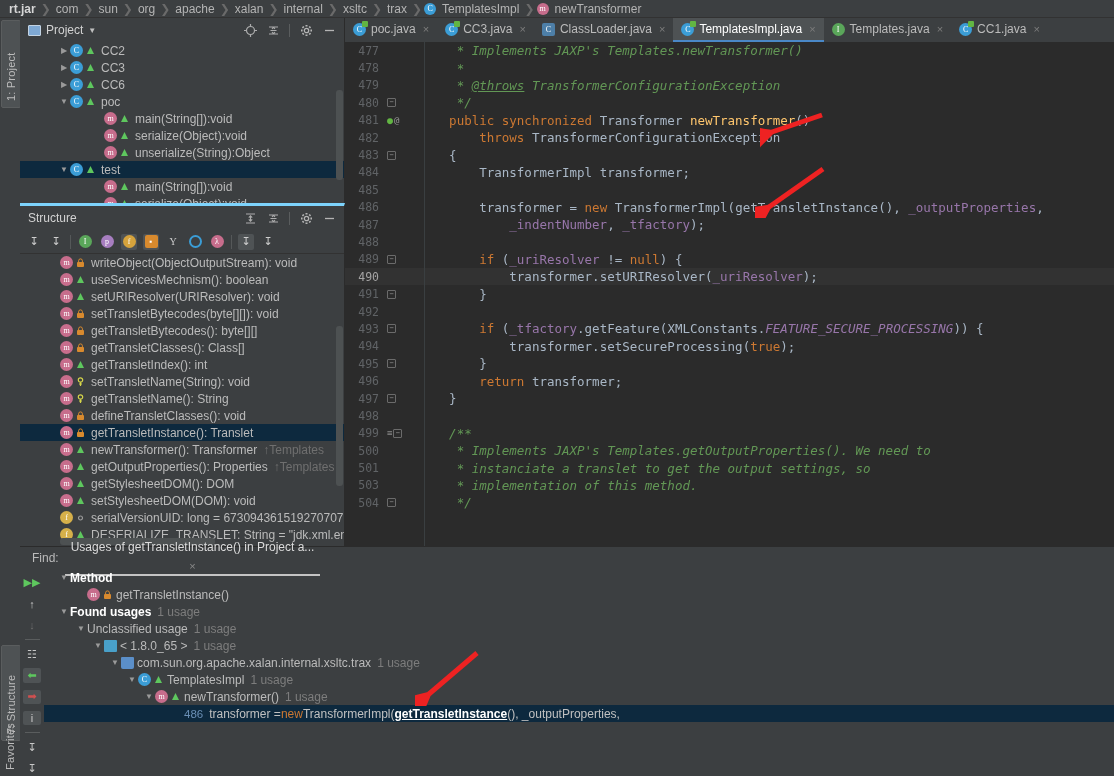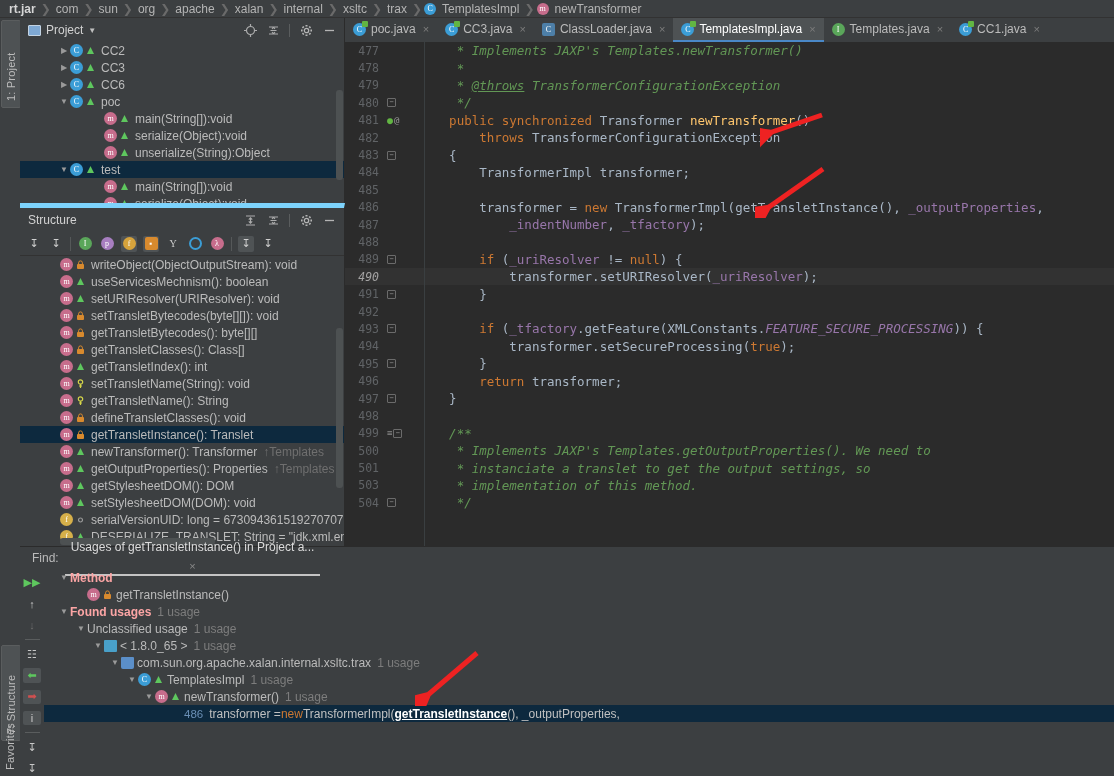--- a/index.html
+++ b/index.html
@@ -100,21 +100,21 @@
   .vis-pub { color: #5ec75e; }
   .vis-priv { color: #d88a2e; }
   .vis-prot { color: #d6d64a; }
   .vis-pkg { color: #9a9a9a; }
 
   
   #structure-panel {
     position: absolute; left: 20px; top: 203px;
     width: 325px; height: 343px;
     background: #3c3f41; border-right: 1px solid #2b2b2b;
-    border-top: 5px solid #7dd3fc;
+    border-top: 3px solid #7dd3fc;
   }
   #structure-toolbar {
     height: 24px; display: flex; align-items: center; gap: 6px;
     padding: 0 6px; border-bottom: 1px solid #323232;
   }
   .st-ic {
     width: 16px; height: 16px; border-radius: 2px; flex: none;
     display: flex; align-items: center; justify-content: center;
     font-size: 9px; cursor: pointer; color: #cfcfcf;
   }
@@ -160,21 +160,21 @@
     position: relative; height: 504px; background: #2b2b2b;
     font-family: "DejaVu Sans Mono", monospace; font-size: 12.5px;
     overflow: hidden;
   }
   .cline { display: flex; height: 17.4px; align-items: center; white-space: pre; }
   .cline.cur { background: #323232; }
   .gutter {
     width: 40px; flex: none; text-align: right; padding-right: 6px;
     color: #606366; font-size: 11.5px; font-family: "DejaVu Sans Mono", monospace;
   }
-  .cline.cur .gutter { color: #a4a3a3; font-style: italic; }
+  .cline.cur .gutter { color: #a4a3a3; }
   .marks {
     width: 30px; flex: none; display: flex; align-items: center;
     justify-content: flex-start; gap: 1px; font-size: 9px; color: #8a8a8a;
     padding-left: 2px;
   }
   .fold {
     width: 9px; height: 9px; border: 1px solid #6b6b6b; border-radius: 1px;
     color: #9a9a9a; font-size: 7px; line-height: 7px; text-align: center;
   }
   .ctext { padding-left: 4px; }
@@ -216,21 +216,21 @@
     border-radius: 2px; cursor: pointer;
   }
   .ft-ic.on { background: #4f5355; }
   .ft-sep { width: 15px; height: 1px; background: #5a5d5e; }
   #find-results {
     position: absolute; left: 24px; top: 22px; right: 0; bottom: 0;
     overflow: hidden; font-size: 12px;
   }
   .frow { display: flex; align-items: center; height: 17px; white-space: nowrap; }
   .frow.sel { background: #0d293e; }
-  .fbold { color: #fca5a5; font-weight: bold; }
+  .fbold { color: #ffffff; font-weight: bold; }
   .fdim { color: #7d7d7d; margin-left: 6px; }
   .fnorm { color: #bbbbbb; }
   .f-ln { color: #6a8fb5; margin-right: 6px; font-size: 11.5px; }
   .folder-ic {
     width: 13px; height: 12px; flex: none; margin-right: 3px;
     background: #5b8fc9; border-radius: 1px 1px 2px 2px; position: relative;
   }
   .module-ic {
     width: 13px; height: 12px; flex: none; margin-right: 3px;
     background: #49a0c9; border-radius: 1px;

